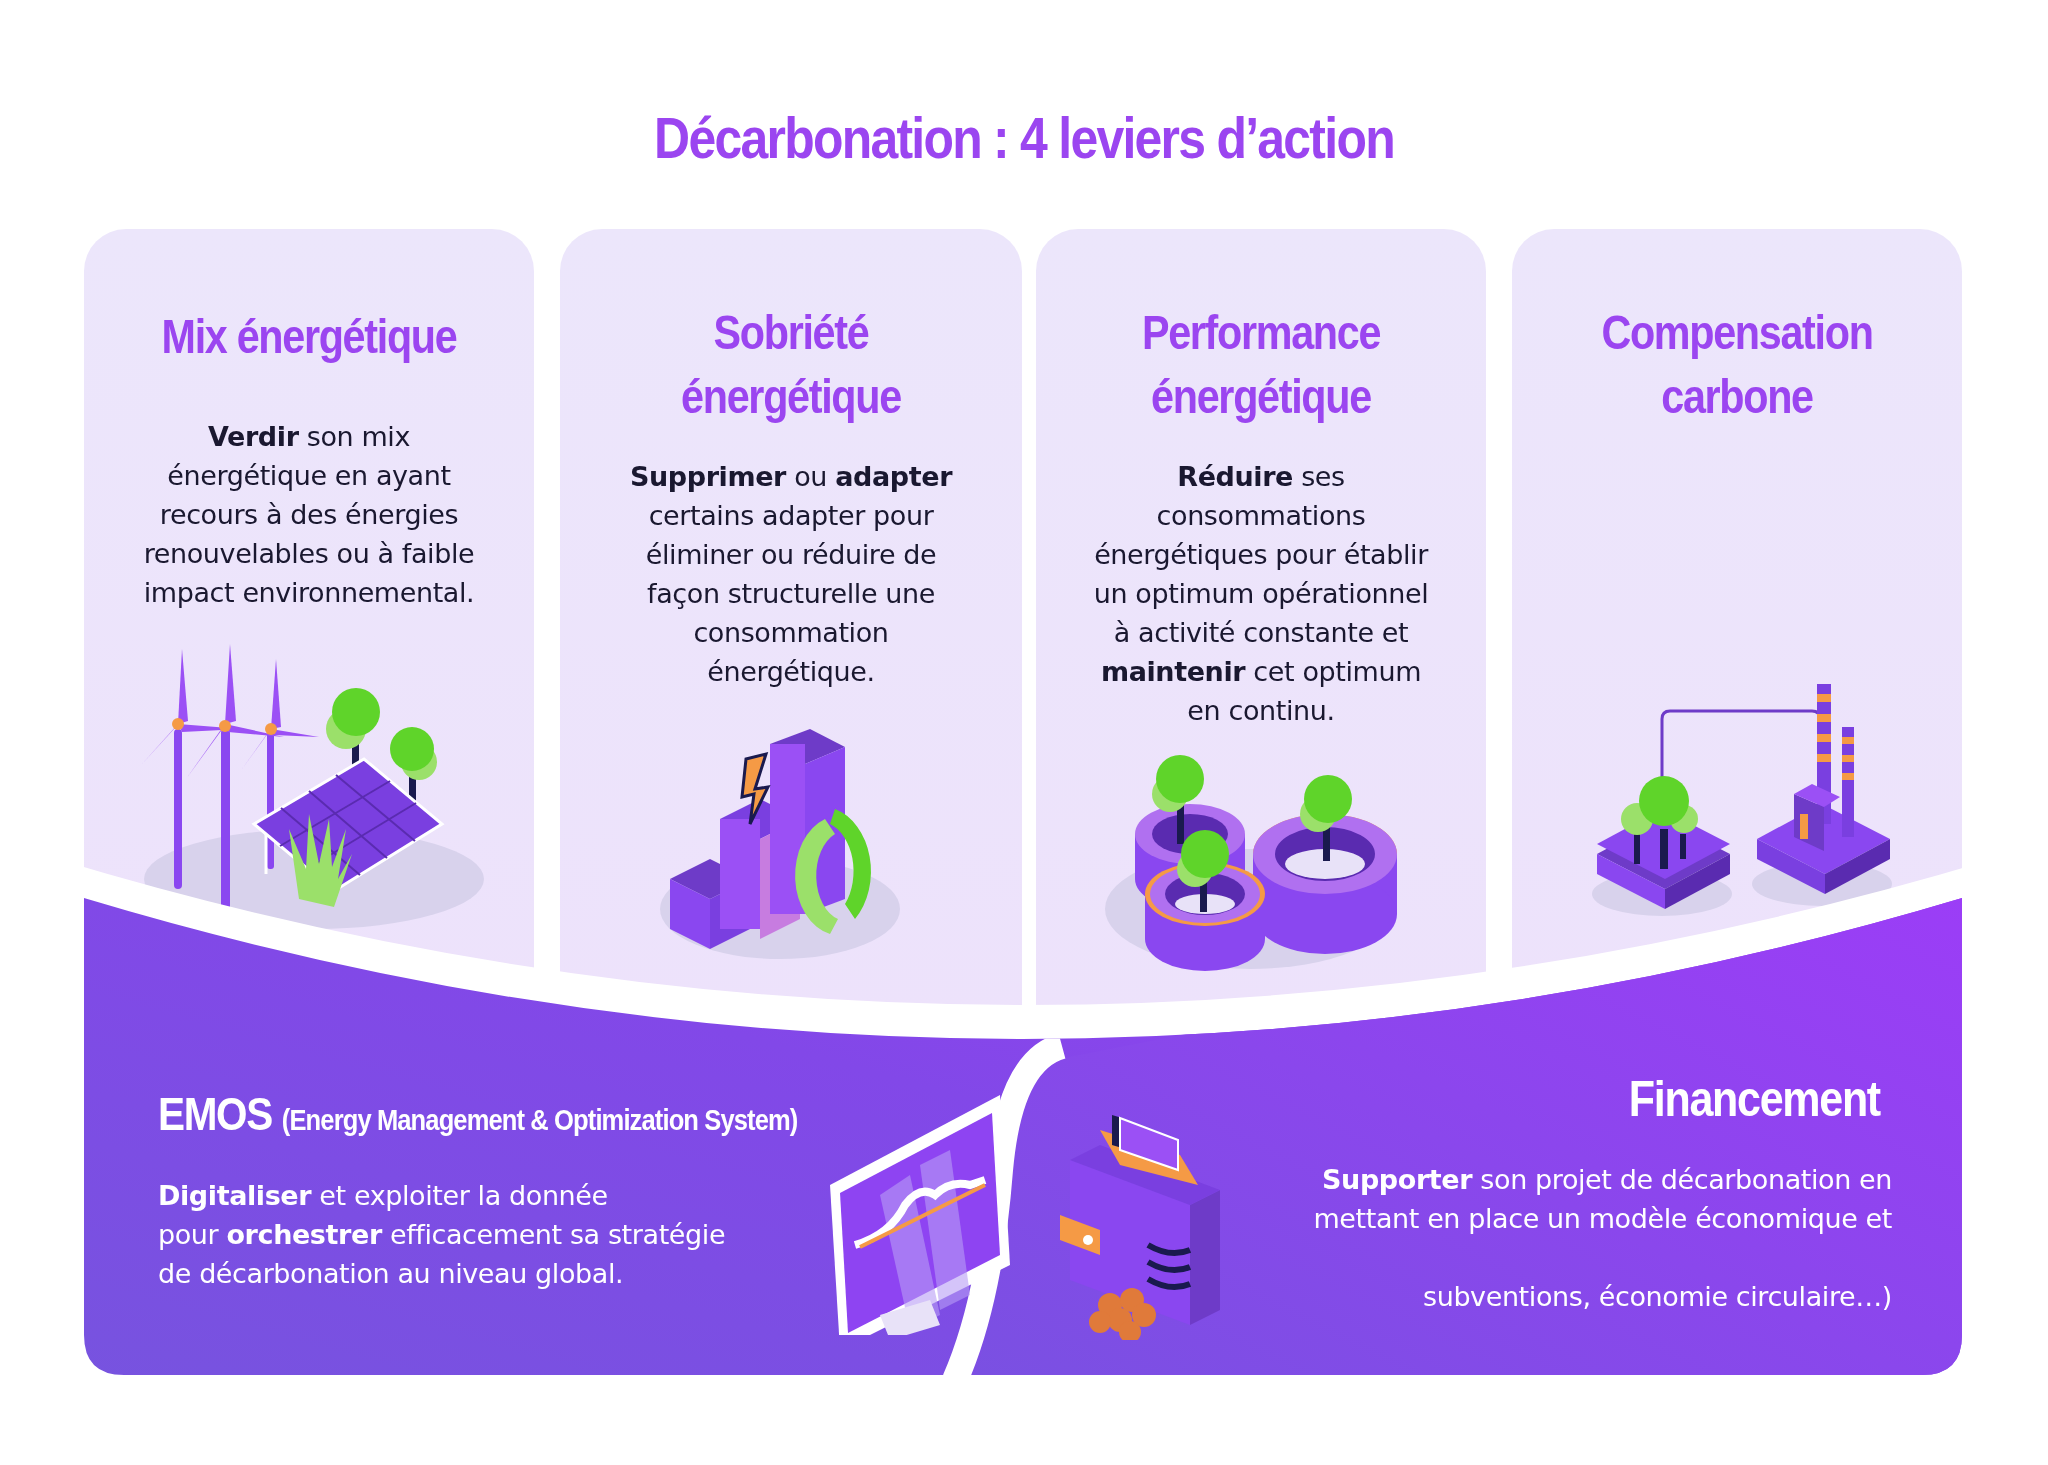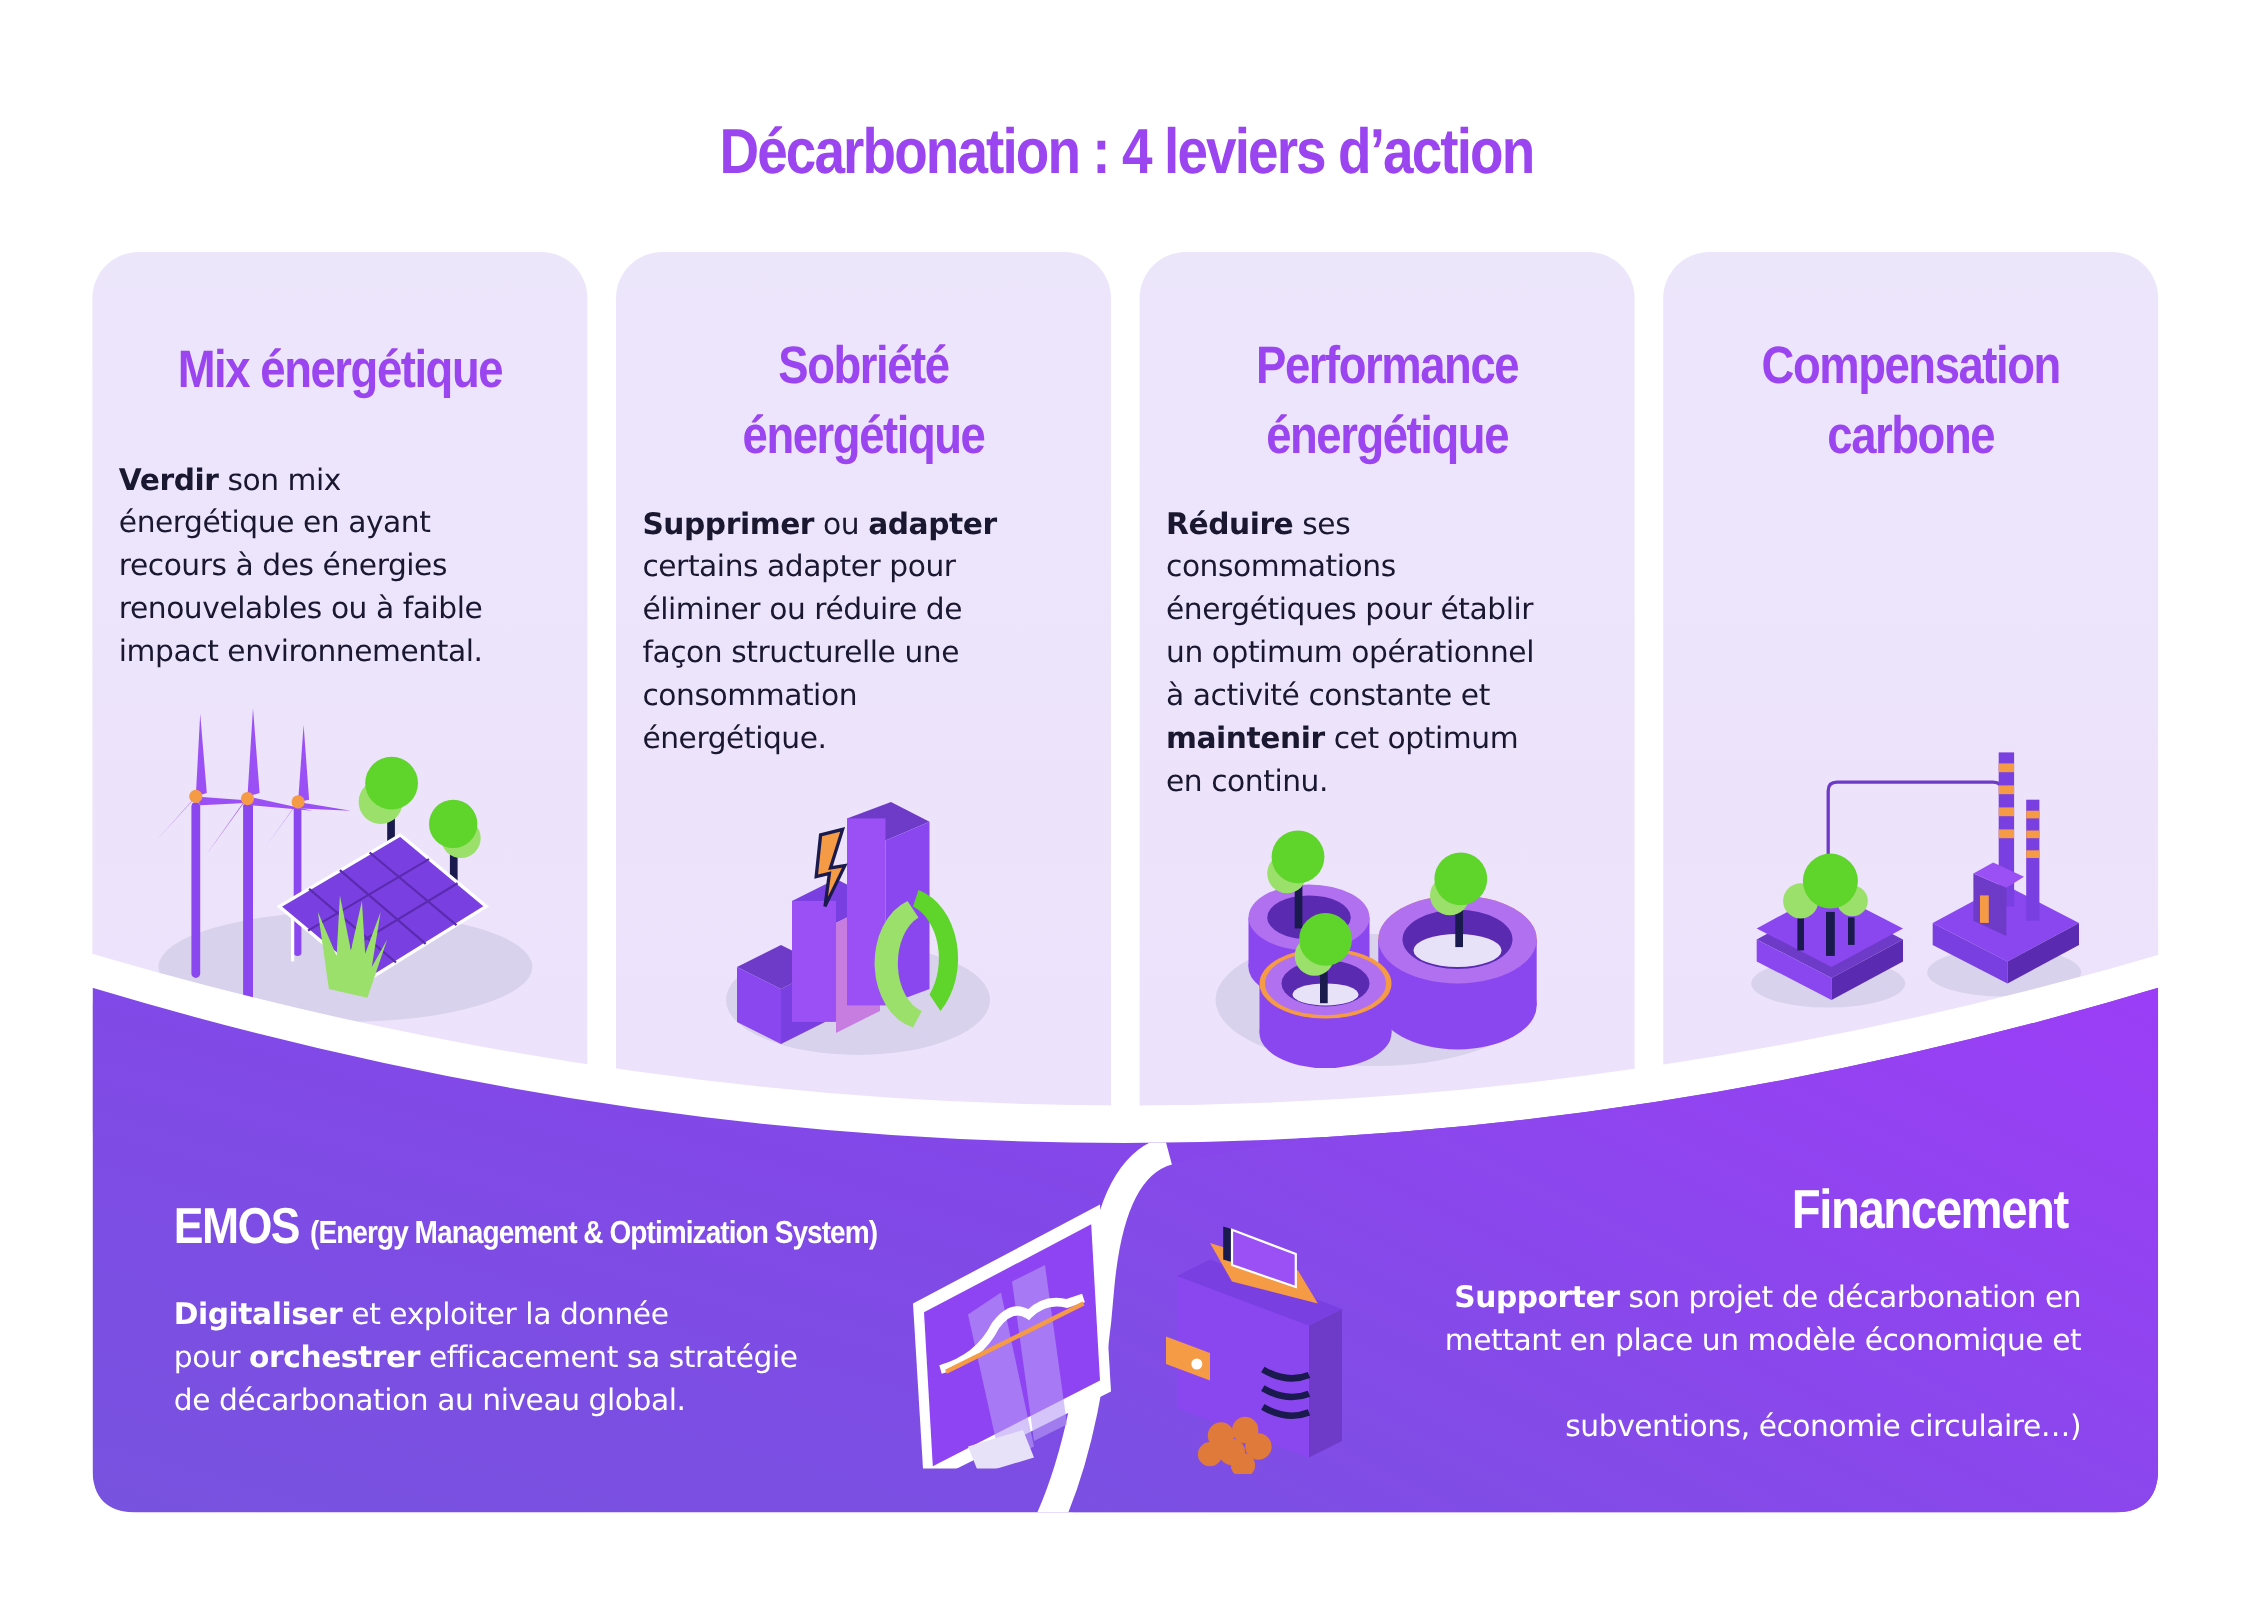--- a/index.html
+++ b/index.html
@@ -14,21 +14,21 @@
     background:linear-gradient(180deg,#ECE6FB 0%, #EDE2FB 100%);
     border-radius:42px 42px 0 0;
   }
   .card h2 {
     margin:0; position:absolute; left:0; right:0; top:72px; text-align:center;
     font-family:"Liberation Sans", sans-serif; font-weight:700; font-size:48px; line-height:64px;
     color:#9B45F0; letter-spacing:-1.5px;
     transform:scaleX(0.86); transform-origin:center top;
   }
   .card p {
-    margin:0; position:absolute; left:24px; right:24px; 
+    margin:0; position:absolute; left:24px; right:24px; text-align:center;
     font-family:"DejaVu Sans", sans-serif; font-size:27px; line-height:39px; color:#1a1830;
     letter-spacing:-0.4px;
   }
   .card p b { font-weight:700; }
   .illus { position:absolute; }
 
   .bottom-svg { position:absolute; left:0; top:0; width:2048px; height:1465px; pointer-events:none; }
 
   .emos-title {
     position:absolute; left:158px; top:1087px; color:#ffffff;
@@ -103,21 +103,21 @@
         <line x1="212" y1="146" x2="291" y2="212"></line>
       <line x1="156" y1="217" x2="266" y2="152"></line>
         <line x1="183" y1="240" x2="292" y2="174"></line>
     </g>
     <line x1="142" y1="205" x2="142" y2="245" stroke="#ffffff" stroke-width="3"></line>
 
     <path d="M175 270 L165 200 L182 240 L185 185 L195 235 L205 190 L208 238 L222 200 L214 250 L228 225 L210 278 Z" fill="#9BE06A"></path>
   </svg>
 </div>
 
-<div class="card" style="left:560px;">
+<div class="card" style="left:560px;padding-left:12px;">
   <h2>
     <span>Sobriété</span><br>
     <span>énergétique</span>
   </h2>
   <p style="top:228px;">
     <b>Supprimer</b><span> ou </span><b>adapter</b><br>
     <span>certains adapter pour</span><br>
     <span>éliminer ou réduire de</span><br>
     <span>façon structurelle une</span><br>
     <span>consommation</span><br>

